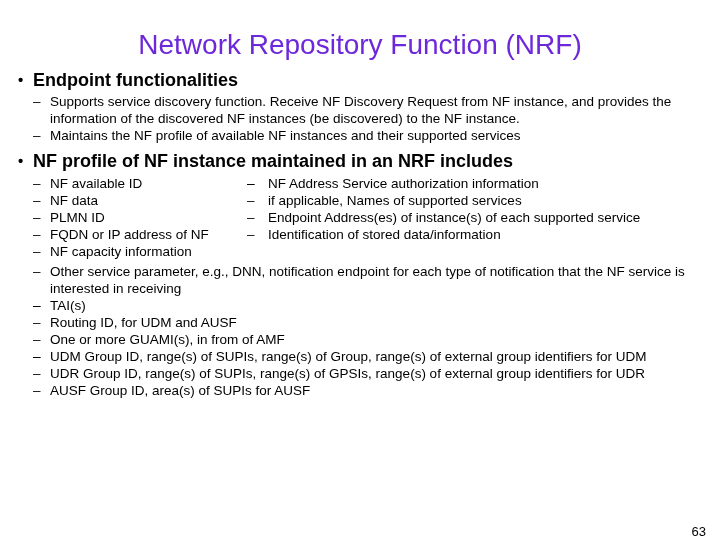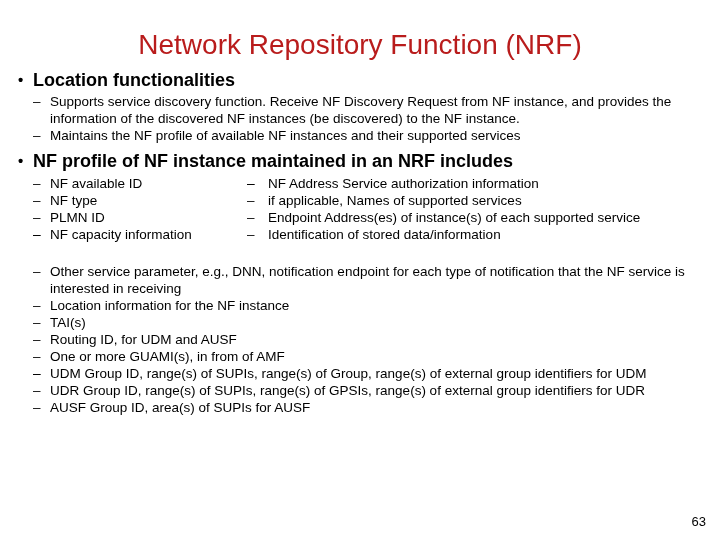--- a/index.html
+++ b/index.html
@@ -25,21 +25,21 @@
   
   .slide-title {
     position: absolute;
     left: 0;
     top: 29px;
     width: 720px;
     text-align: center;
     font-size: 28px;
     line-height: 32px;
     font-weight: 400;
-    color: #b91c1c;
+    color: #6d28d9;
     white-space: nowrap;
   }
 
   
   .body-area {
     position: absolute;
     left: 0;
     top: 69px;
     width: 720px;
   }
@@ -111,38 +111,38 @@
   }
 
   
   .rest-list { margin-top: 0; }
   .rest-list .lvl2 { padding-right: 12px; }
 
   
   .page-number {
     position: absolute;
     right: 14px;
-    bottom: 10px;
+    bottom: 0;
     font-size: 13px;
     line-height: 16px;
     color: #000000;
   }
 </style>
 </head>
 <body>
 
 <div class="slide">
 
   <div class="slide-title">Network Repository Function (NRF)</div>
 
   <div class="body-area">
 
     <div class="lvl1">
       <span class="bullet-glyph">•</span>
-      <span>Location functionalities</span>
+      <span>Endpoint functionalities</span>
     </div>
 
     <div class="sect-one-list">
       <div class="lvl2">
         <span class="dash-glyph">–</span>
         <span>Supports service discovery function. Receive NF Discovery Request from NF instance, and provides the information of the discovered NF instances (be discovered) to the NF instance.</span>
       </div>
       <div class="lvl2">
         <span class="dash-glyph">–</span>
         <span>Maintains the NF profile of available NF instances and their supported services</span>
@@ -156,28 +156,29 @@
 
     <div class="cols">
 
       <div class="col-left">
         <div class="lvl2">
           <span class="dash-glyph">–</span>
           <span>NF available ID</span>
         </div>
         <div class="lvl2">
           <span class="dash-glyph">–</span>
-          <span>NF type</span>
+          <span>NF data</span>
         </div>
         <div class="lvl2">
           <span class="dash-glyph">–</span>
           <span>PLMN ID</span>
         </div>
         <div class="lvl2">
           <span class="dash-glyph">–</span>
+          <span>FQDN or IP address of NF</span>
         </div>
         <div class="lvl2">
           <span class="dash-glyph">–</span>
           <span>NF capacity information</span>
         </div>
       </div>
 
       <div class="col-right">
         <div class="lvl2">
           <span class="dash-glyph">–</span>
@@ -202,21 +203,20 @@
 
     </div>
 
     <div class="rest-list">
       <div class="lvl2">
         <span class="dash-glyph">–</span>
         <span>Other service parameter, e.g., DNN, notification endpoint for each type of notification that the NF service is interested in receiving</span>
       </div>
       <div class="lvl2">
         <span class="dash-glyph">–</span>
-        <span>Location information for the NF instance</span>
       </div>
       <div class="lvl2">
         <span class="dash-glyph">–</span>
         <span>TAI(s)</span>
       </div>
       <div class="lvl2">
         <span class="dash-glyph">–</span>
         <span>Routing ID, for UDM and AUSF</span>
       </div>
       <div class="lvl2">

